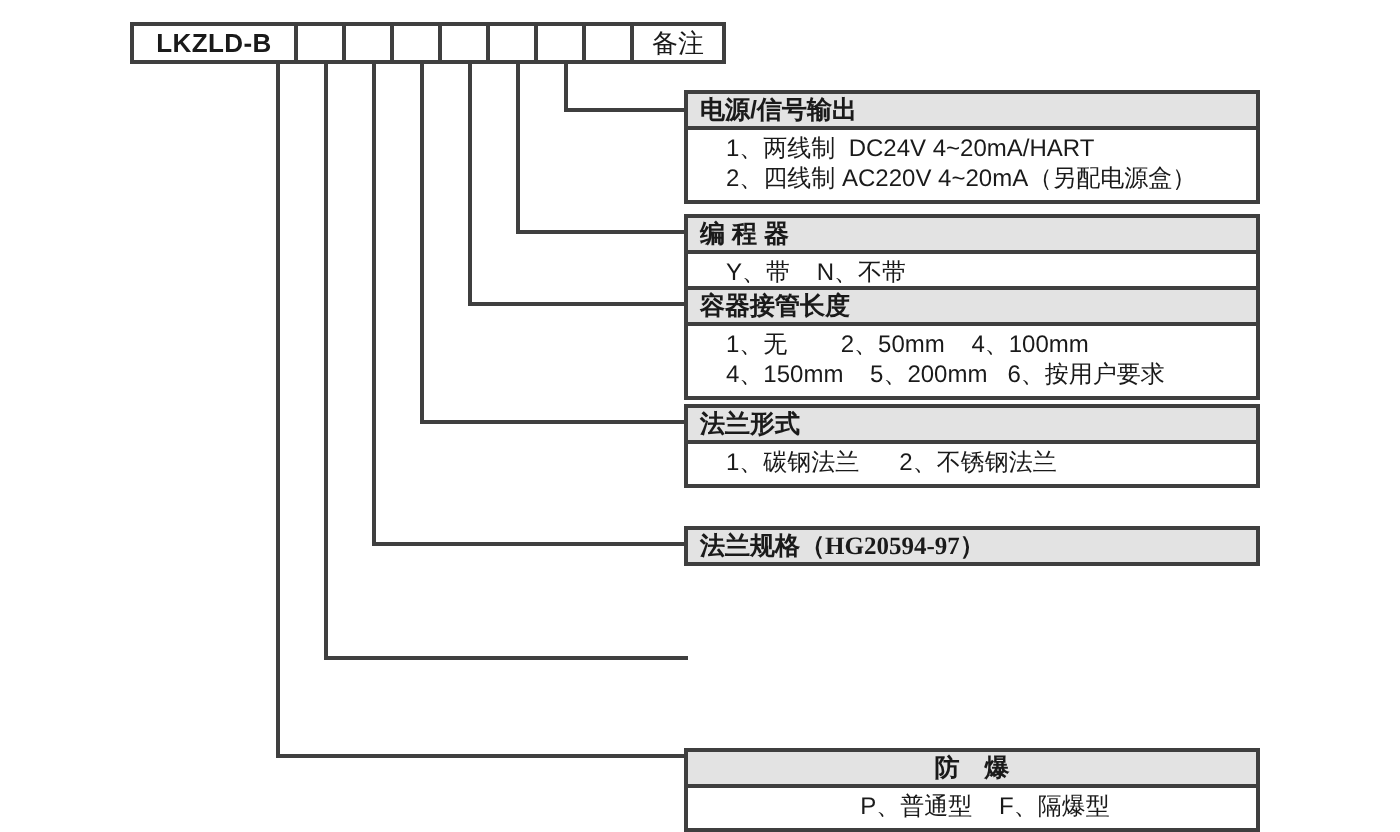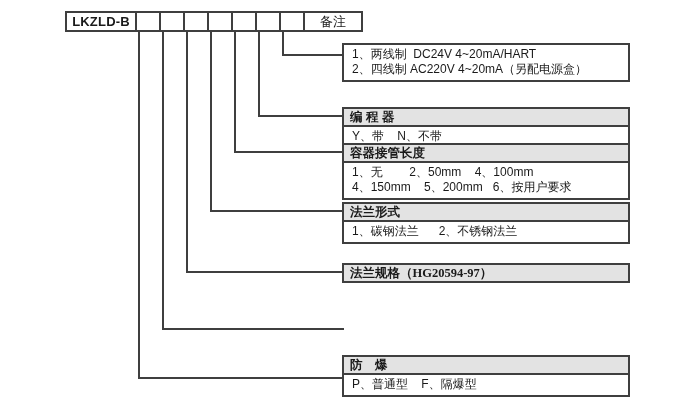--- a/index.html
+++ b/index.html
@@ -8,23 +8,23 @@
     font-family:"Liberation Sans","DejaVu Sans",sans-serif;
     color:#1a1a1a;overflow:hidden;
   }
   
   .top-row{position:absolute;left:65px;top:11px;display:flex;}
   .box{
     box-sizing:border-box;border:2px solid #3f3f3f;height:21px;
     display:flex;align-items:center;justify-content:center;
     background:#ffffff;margin-left:-2px;
   }
-  .model-box{width:72px;margin-left:0;font-weight:bold;font-size:13px;letter-spacing:.2px;}
+  .model-box{width:84px;margin-left:0;font-weight:bold;font-size:13px;letter-spacing:.2px;}
   .code-box{width:26px;}
-  .remark-box{width:60px;font-size:13px;}
+  .remark-box{width:48px;font-size:13px;}
   
   .connector{
     position:absolute;top:30px;
     border-left:2px solid #3f3f3f;border-bottom:2px solid #3f3f3f;
   }
   .c1{left:282px;width:60px;height:24px;}
   .c2{left:258px;width:84px;height:85px;}
   .c3{left:234px;width:108px;height:121px;}
   .c4{left:210px;width:132px;height:180px;}
   .c5{left:186px;width:156px;height:241px;}
@@ -32,25 +32,25 @@
   .c7{left:138px;width:204px;height:347px;}
   
   .section{position:absolute;left:342px;width:288px;}
   .sec-header{
     box-sizing:border-box;border:2px solid #3f3f3f;background:#e3e3e3;
     font-weight:bold;font-size:12.5px;line-height:14px;padding:1px 6px;
     white-space:pre-wrap;
   }
   .sec-body{
     box-sizing:border-box;border:2px solid #3f3f3f;background:#ffffff;
-    margin-top:-2px;padding:2px 6px 3px 8px;font-size:12px;line-height:15px;
+    margin-top:-2px;padding:2px 6px 3px 19px;font-size:12px;line-height:15px;
   }
   .line{white-space:pre-wrap;}
   .s1{top:45px;} .s2{top:107px;} .s3{top:143px;} .s4{top:202px;}
-  .s5{top:263px;font-family:Liberation Serif, serif;} .s6{top:320px;} .s7{top:355px;}
+  .s5{top:263px;font-family:Liberation Serif, serif;} .s6{top:320px;} .s7{top:374px;text-align:center;}
 </style>
 </head>
 <body>
 
 <div class="canvas">
 
   <div class="top-row">
     <div class="box model-box">
       <span>LKZLD-B</span>
     </div>
@@ -68,20 +68,21 @@
 
   <div class="connector c1"></div>
   <div class="connector c2"></div>
   <div class="connector c3"></div>
   <div class="connector c4"></div>
   <div class="connector c5"></div>
   <div class="connector c6"></div>
   <div class="connector c7"></div>
 
   <div class="section s1">
+    <div class="sec-header">电源/信号输出</div>
     <div class="sec-body">
       <div class="line">1、两线制  DC24V 4~20mA/HART</div>
       <div class="line">2、四线制 AC220V 4~20mA（另配电源盒）</div>
     </div>
   </div>
 
   <div class="section s2">
     <div class="sec-header">编 程 器</div>
     <div class="sec-body">
       <div class="line">Y、带    N、不带</div>

